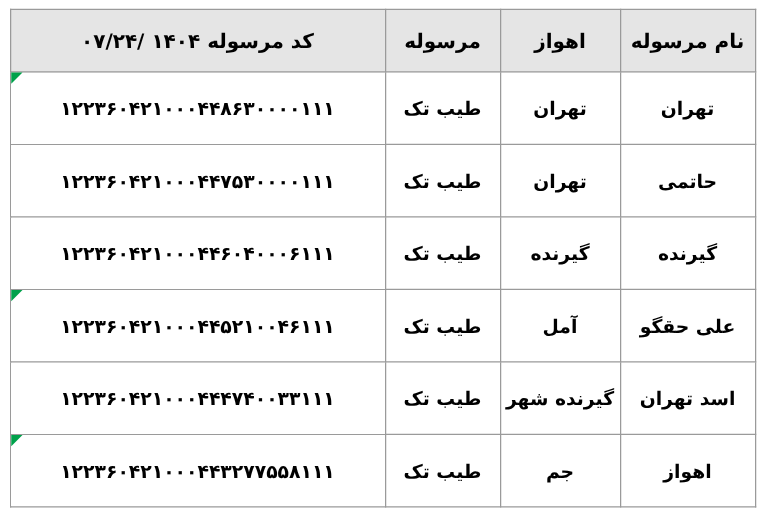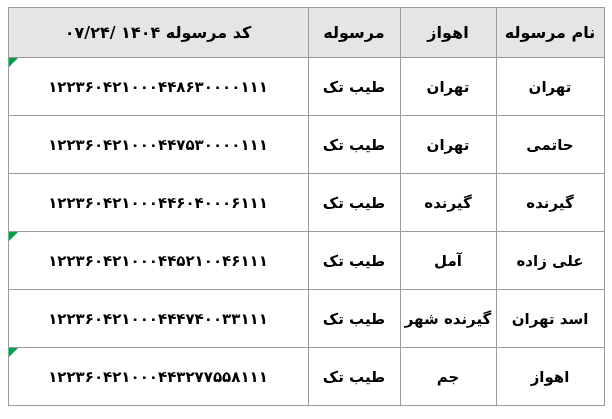--- a/index.html
+++ b/index.html
@@ -103,21 +103,21 @@
         <td>طیب تک</td>
         <td class="code-cell no-flag"><span>۱۲۲۳۶۰۴۲۱۰۰۰۴۴۷۵۳۰۰۰۰۱۱۱</span></td>
       </tr>
       <tr>
         <td>گیرنده</td>
         <td>گیرنده</td>
         <td>طیب تک</td>
         <td class="code-cell no-flag"><span>۱۲۲۳۶۰۴۲۱۰۰۰۴۴۶۰۴۰۰۰۶۱۱۱</span></td>
       </tr>
       <tr>
-        <td>علی زاده</td>
+        <td>علی حقگو</td>
         <td>آمل</td>
         <td>طیب تک</td>
         <td class="code-cell"><span class="corner-flag"></span><span>۱۲۲۳۶۰۴۲۱۰۰۰۴۴۵۲۱۰۰۴۶۱۱۱</span></td>
       </tr>
       <tr>
         <td>اسد تهران</td>
         <td>گیرنده شهر</td>
         <td>طیب تک</td>
         <td class="code-cell no-flag"><span>۱۲۲۳۶۰۴۲۱۰۰۰۴۴۴۷۴۰۰۳۳۱۱۱</span></td>
       </tr>

